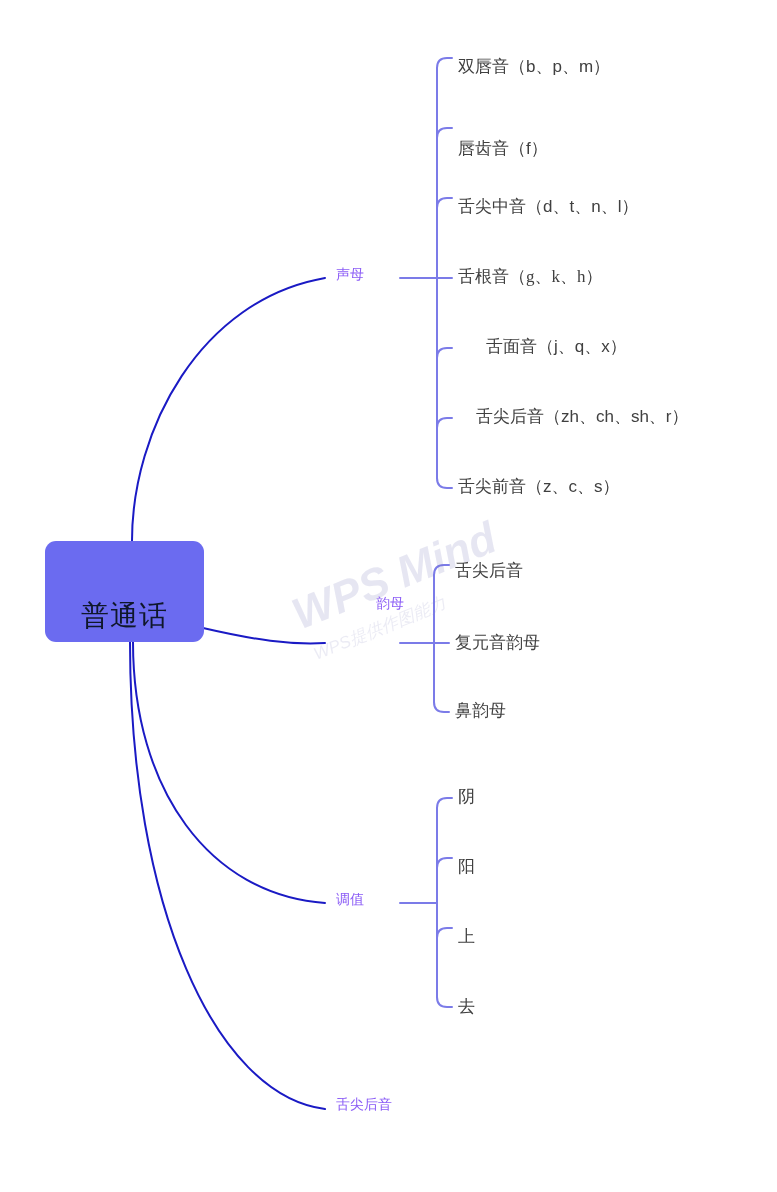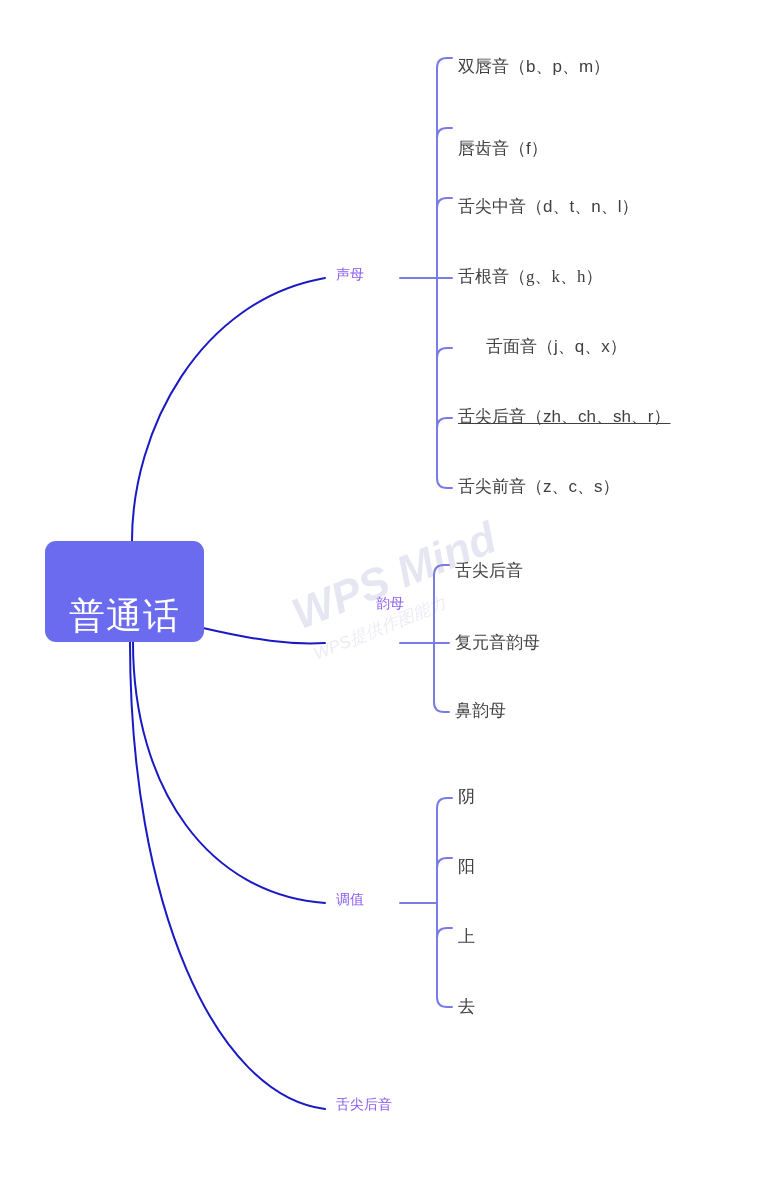--- a/index.html
+++ b/index.html
@@ -43,22 +43,22 @@
     height: 101px;
     background: #6b6bf0;
     border-radius: 11px;
     display: flex;
     align-items: center;
     justify-content: center;
     z-index: 5;
     box-sizing: border-box;
   }
   .root-node .root-label {
-    color: #ffffff;
-    font-size: 36px;
+    color: #0f172a;
+    font-size: 28px;
     letter-spacing: 1px;
     line-height: 1;
     white-space: nowrap;
     margin-top: 48px;
   }
 
   
   .branch-label {
     position: absolute;
     color: #8b5cf6;
@@ -156,21 +156,21 @@
   </div>
   <div class="leaf-label" style="left:458px; top:198px;">
     <span>舌尖中音（d、t、n、l）</span>
   </div>
   <div class="leaf-label" style="left:458px; top:268px;font-family:Liberation Serif, serif;">
     <span>舌根音（g、k、h）</span>
   </div>
   <div class="leaf-label" style="left:458px; top:338px;margin-left:28px;">
     <span>舌面音（j、q、x）</span>
   </div>
-  <div class="leaf-label" style="left:458px; top:408px;text-decoration:underline;">
+  <div class="leaf-label" style="left:476px; top:408px;">
     <span>舌尖后音（zh、ch、sh、r）</span>
   </div>
   <div class="leaf-label" style="left:458px; top:478px;text-align:center;">
     <span>舌尖前音（z、c、s）</span>
   </div>
 
   <div class="leaf-label" style="left:455px; top:562px;">
     <span>舌尖后音</span>
   </div>
   <div class="leaf-label" style="left:455px; top:634px;">

